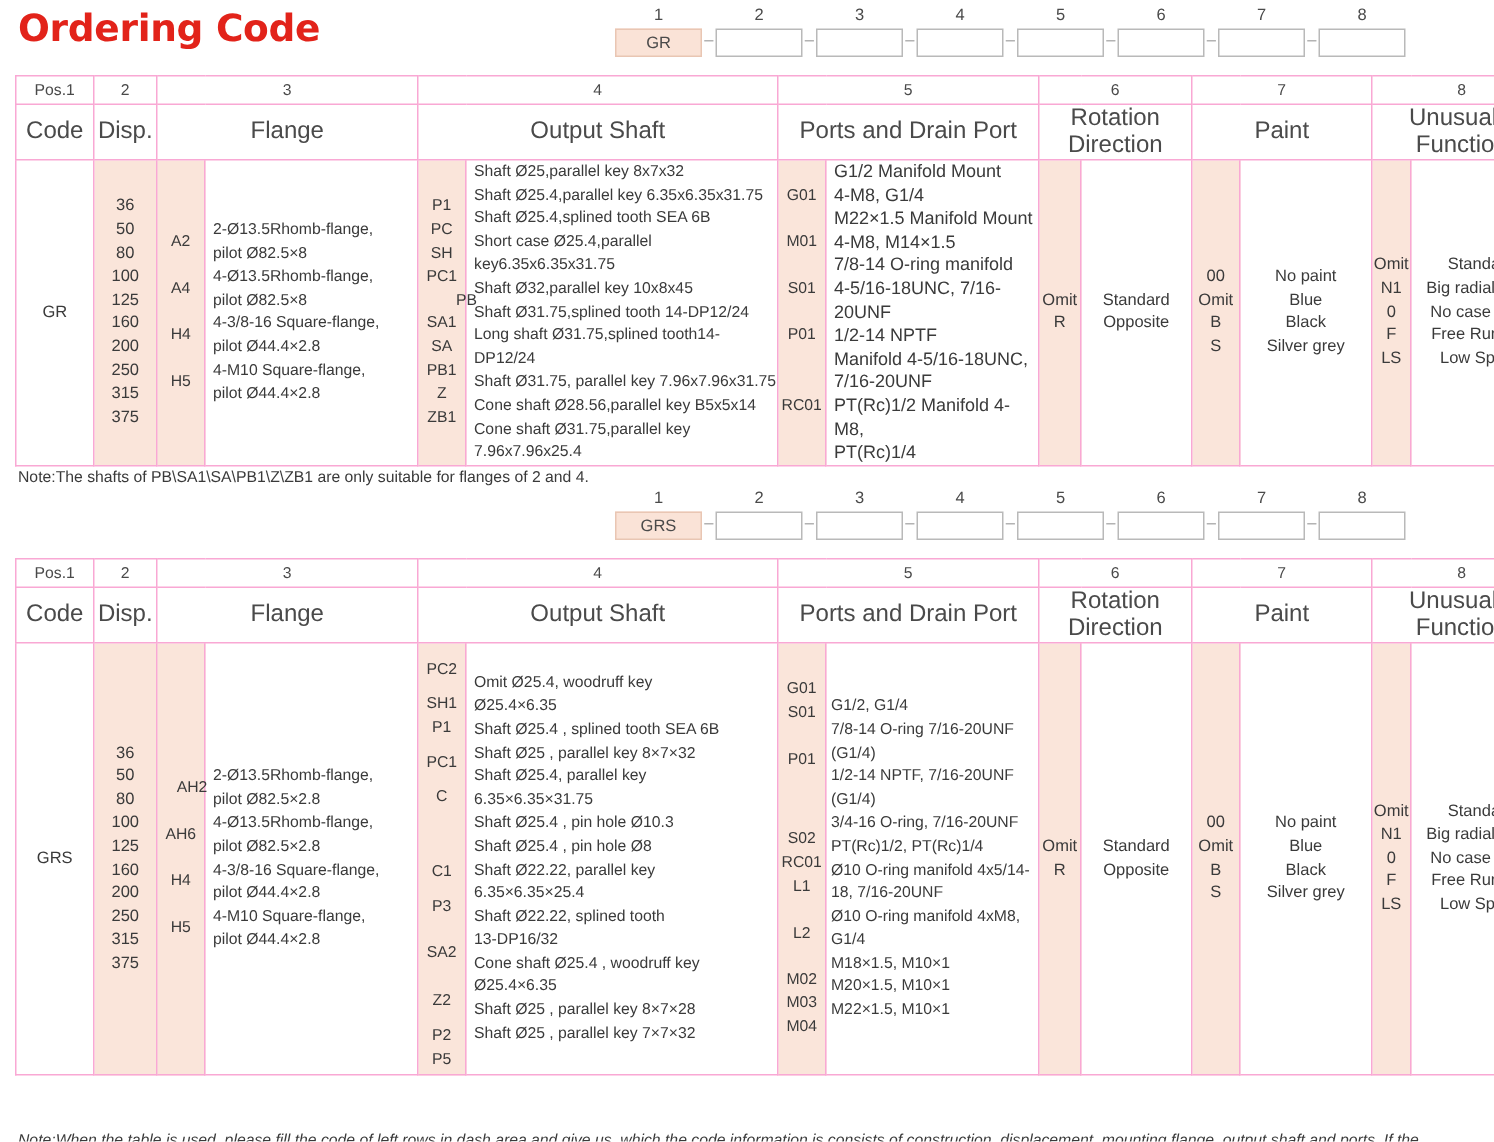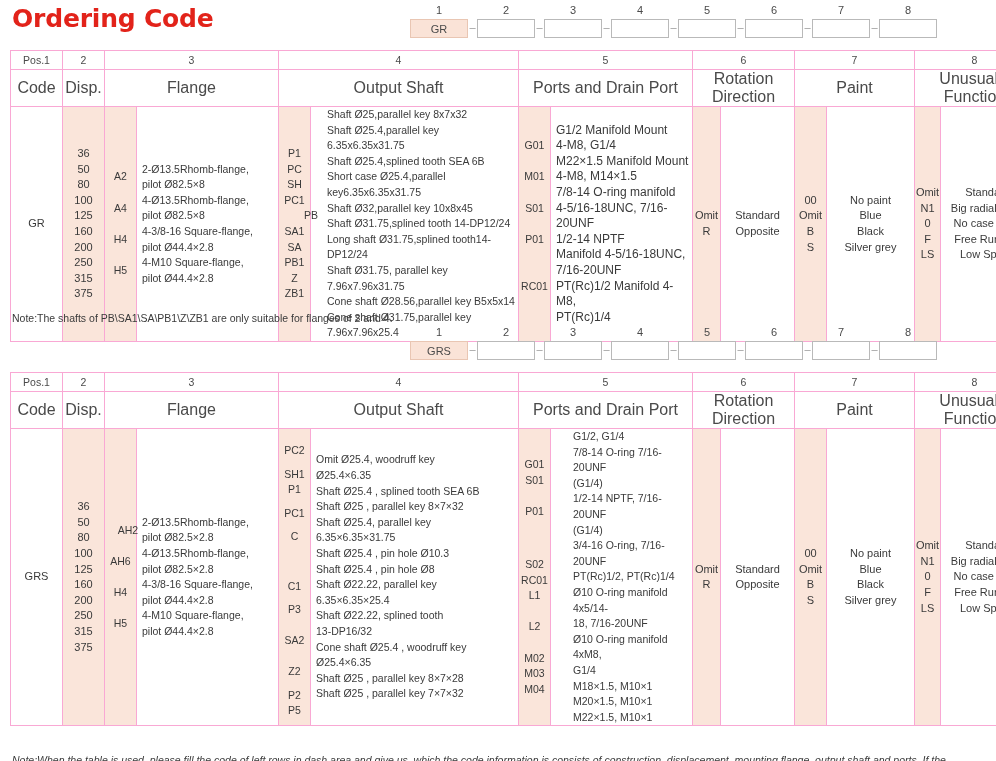--- a/index.html
+++ b/index.html
@@ -248,21 +248,21 @@
               <div style="height:15.6px; display:flex; align-items:center; justify-content:center;">SH</div>
               <div style="height:15.6px; display:flex; align-items:center; justify-content:center;">PC1</div>
               <div style="height:15.6px; display:flex; align-items:center; justify-content:center;margin-left:32px;">PB</div>
               <div style="height:15.6px; display:flex; align-items:center; justify-content:center;">SA1</div>
               <div style="height:15.6px; display:flex; align-items:center; justify-content:center;">SA</div>
               <div style="height:15.6px; display:flex; align-items:center; justify-content:center;">PB1</div>
               <div style="height:15.6px; display:flex; align-items:center; justify-content:center;">Z</div>
               <div style="height:15.6px; display:flex; align-items:center; justify-content:center;">ZB1</div>
             </div>
           </td>
-          <td class="bodycell" style="text-align:left; padding-left:16px;">
+          <td class="bodycell" style="text-align:left; padding-left:5px;">
             <div style="font-size:10.5px; line-height:15.6px;">
               <div>
                 <div>Shaft Ø25,parallel key 8x7x32</div>
               </div>
               <div>
                 <div>Shaft Ø25.4,parallel key 6.35x6.35x31.75</div>
               </div>
               <div>
                 <div>Shaft Ø25.4,splined tooth SEA 6B</div>
               </div>
@@ -563,21 +563,21 @@
               <div style="height:31.2px; display:flex; align-items:flex-start; justify-content:center;">P01</div>
               <div style="height:15.6px; display:flex; align-items:flex-start; justify-content:center;margin-top:22px;">S02</div>
               <div style="height:15.6px; display:flex; align-items:flex-start; justify-content:center;">RC01</div>
               <div style="height:31.2px; display:flex; align-items:flex-start; justify-content:center;">L1</div>
               <div style="height:31.2px; display:flex; align-items:flex-start; justify-content:center;">L2</div>
               <div style="height:15.6px; display:flex; align-items:flex-start; justify-content:center;">M02</div>
               <div style="height:15.6px; display:flex; align-items:flex-start; justify-content:center;">M03</div>
               <div style="height:15.6px; display:flex; align-items:flex-start; justify-content:center;">M04</div>
             </div>
           </td>
-          <td class="bodycell" style="text-align:left; padding-left:22px;">
+          <td class="bodycell" style="text-align:left; padding-left:3px;">
             <div style="font-size:10.5px; line-height:15.6px;">
               <div>
                 <div>G1/2, G1/4</div>
               </div>
               <div>
                 <div>7/8-14 O-ring 7/16-20UNF</div>
                 <div>(G1/4)</div>
               </div>
               <div>
                 <div>1/2-14 NPTF, 7/16-20UNF</div>

